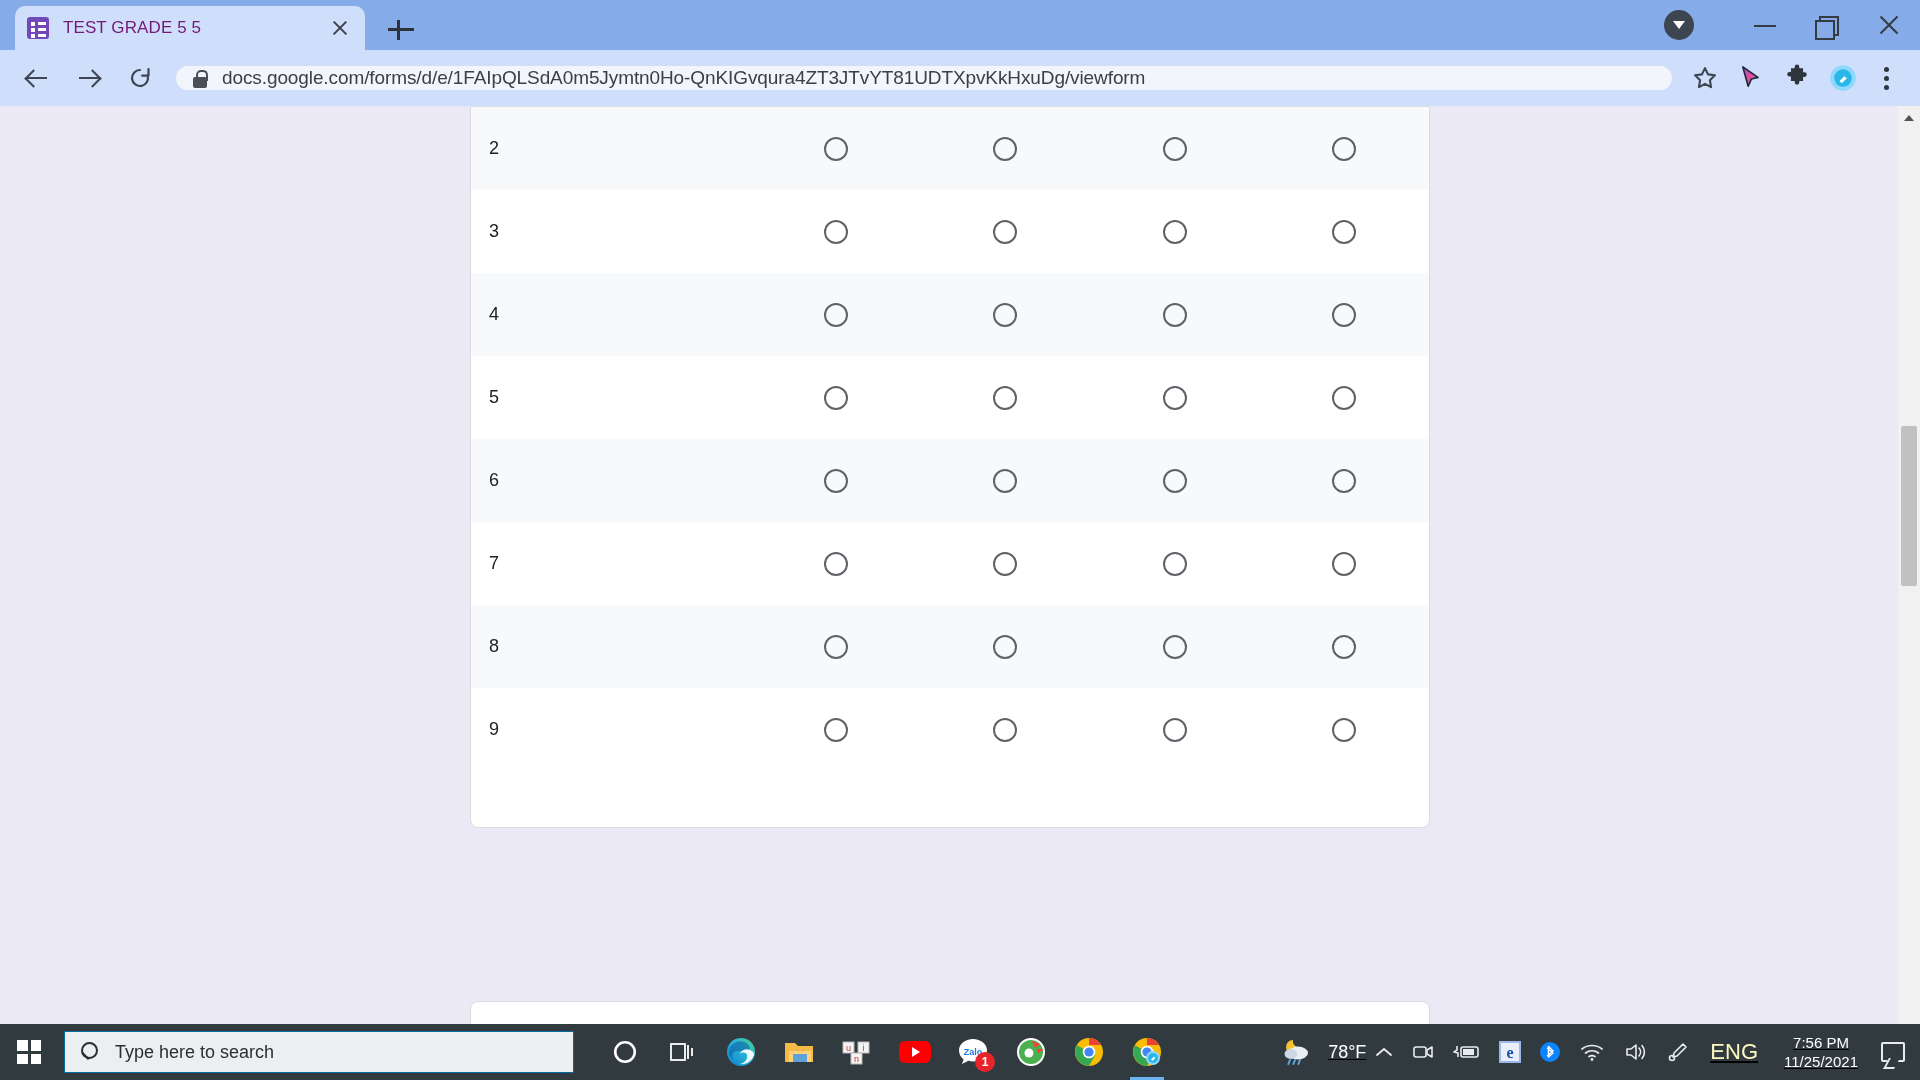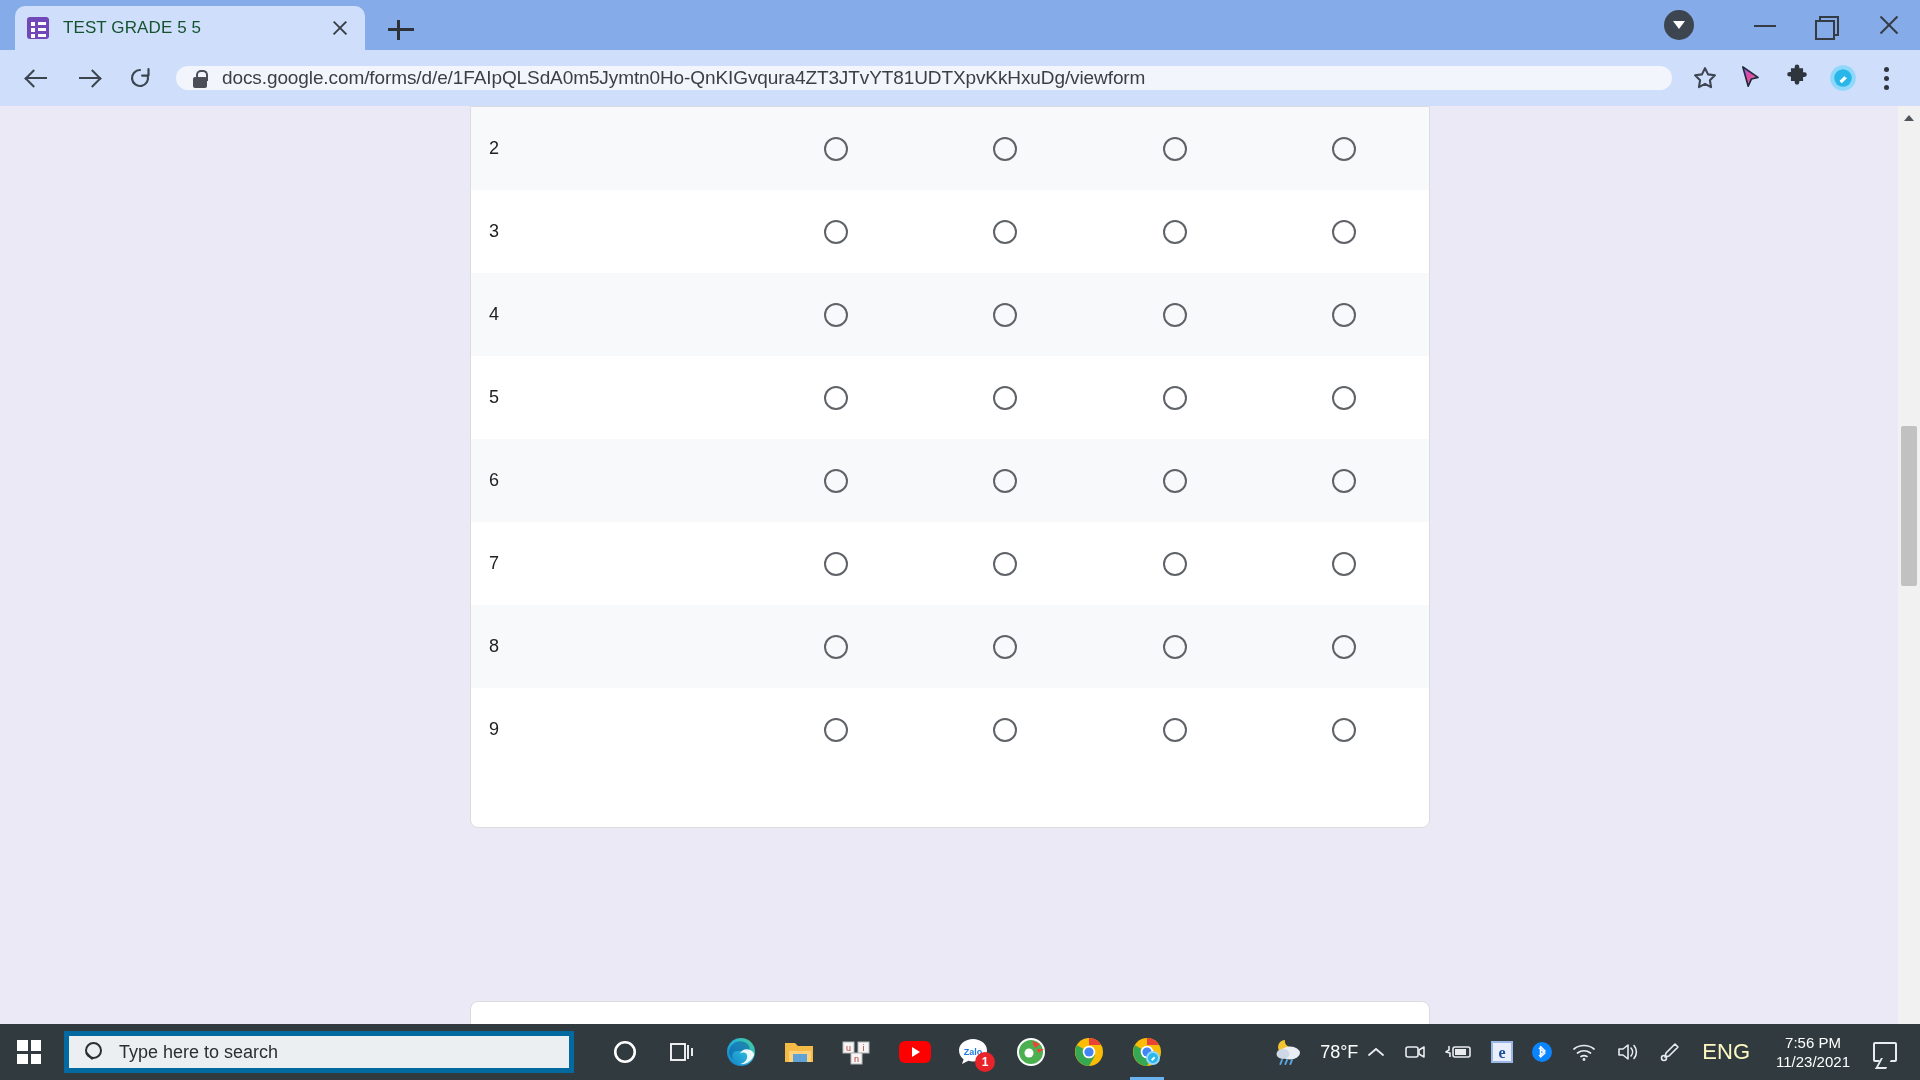--- a/index.html
+++ b/index.html
@@ -25,21 +25,21 @@
     position:relative; flex:0 0 auto; margin-right:14px;
   }
   .tab-favicon::before {
     content:""; position:absolute; left:4px; top:5px; width:4px; height:4px;
     background:#fff; box-shadow:0 6px 0 #fff, 0 12px 0 #fff;
   }
   .tab-favicon::after {
     content:""; position:absolute; left:11px; top:5px; width:8px; height:3px;
     background:#fff; box-shadow:0 6px 0 #fff, 0 12px 0 #fff;
   }
-  .tab-title { font-size:17px; color:#14532d; white-space:nowrap; overflow:hidden; flex:1 1 auto; letter-spacing:.1px; }
+  .tab-title { font-size:17px; color:#701a75; white-space:nowrap; overflow:hidden; flex:1 1 auto; letter-spacing:.1px; }
   .tab-close { width:26px; height:26px; position:relative; flex:0 0 auto; }
   .tab-close::before, .tab-close::after {
     content:""; position:absolute; left:4px; top:12px; width:18px; height:2.2px; background:#3a3f47;
   }
   .tab-close::before { transform:rotate(45deg); }
   .tab-close::after  { transform:rotate(-45deg); }
 
   .newtab { position:absolute; left:385px; top:14px; width:32px; height:32px; }
   .newtab::before { content:""; position:absolute; left:3px; top:14px; width:26px; height:3px; background:#2c3238; }
   .newtab::after  { content:""; position:absolute; left:11.5px; top:5.5px; width:3px; height:20px; background:#2c3238; }
@@ -139,21 +139,21 @@
 
   
   .taskbar {
     position:absolute; left:0; top:1024px; width:1920px; height:56px; background:#313b3f;
     display:flex; align-items:center;
   }
   .start { width:58px; height:56px; display:flex; align-items:center; justify-content:center; }
   .start-grid { width:24px; height:24px; display:grid; grid-template-columns:1fr 1fr; grid-gap:3px; }
   .start-grid div { background:#fff; }
   .tb-search {
-    width:510px; height:42px; background:#eceff1; border:5px solid #0369a1;
+    width:510px; height:42px; background:#eceff1; border:1px solid #0369a1;
     display:flex; align-items:center; padding:0 14px; margin-left:6px;
   }
   .tb-search .mag { position:relative; width:22px; height:22px; flex:0 0 auto; margin-right:14px; }
   .tb-search .mag::before {
     content:""; position:absolute; left:2px; top:1px; width:13px; height:13px;
     border:2px solid #2b2f33; border-radius:50%;
   }
   .tb-search .mag::after {
     content:""; position:absolute; left:2px; top:14px; width:9px; height:2px; background:#2b2f33; transform:rotate(45deg);
   }
@@ -163,21 +163,21 @@
   .tb-app { width:58px; height:56px; position:relative; display:flex; align-items:center; justify-content:center; }
   .tb-app.active::after {
     content:""; position:absolute; left:12px; bottom:0; width:34px; height:3px; background:#6bb2f0;
   }
   .badge {
     position:absolute; right:7px; bottom:8px; width:20px; height:20px; border-radius:50%;
     background:#e8232a; color:#fff; font-size:12px; display:flex; align-items:center; justify-content:center;
     font-weight:bold;
   }
 
-  .tray { margin-left:auto; display:flex; align-items:center; padding-right:14px; }
+  .tray { margin-left:auto; display:flex; align-items:center; padding-right:6px;text-decoration:underline; }
   .tray-item { height:56px; display:flex; align-items:center; justify-content:center; padding:0 9px; }
   .temp { font-size:18px; color:#fff; padding-left:6px; }
   .lang { font-size:22px; color:#fef9c3; padding:0 12px; }
   .clock { color:#fff; font-size:15px; text-align:center; line-height:19px; padding:0 14px; }
   .notif { width:24px; height:20px; border:2px solid #e9ecef; border-radius:2px; position:relative; }
   .notif::after {
     content:""; position:absolute; left:3px; bottom:-9px; width:9px; height:9px;
     border-left:2px solid #e9ecef; border-bottom:2px solid #e9ecef; transform:skewX(-28deg); background:#313b3f;
   }
 </style>
@@ -557,20 +557,20 @@
       </div>
       <div class="tray-item">
         <svg width="22" height="22" viewBox="0 0 22 22">
           <path d="M16 3l3 3-9 9-4 1 1-4z" fill="none" stroke="#e9ecef" stroke-width="1.6" stroke-linejoin="round"></path>
           <circle cx="5" cy="17" r="2.5" fill="none" stroke="#e9ecef" stroke-width="1.6"></circle>
         </svg>
       </div>
       <div class="lang">ENG</div>
       <div class="clock">
         <div>7:56 PM</div>
-        <div>11/23/2021</div>
+        <div>11/25/2021</div>
       </div>
       <div class="tray-item">
         <div class="notif"></div>
       </div>
     </div>
   </div>
 </div>
 
 </body></html>

